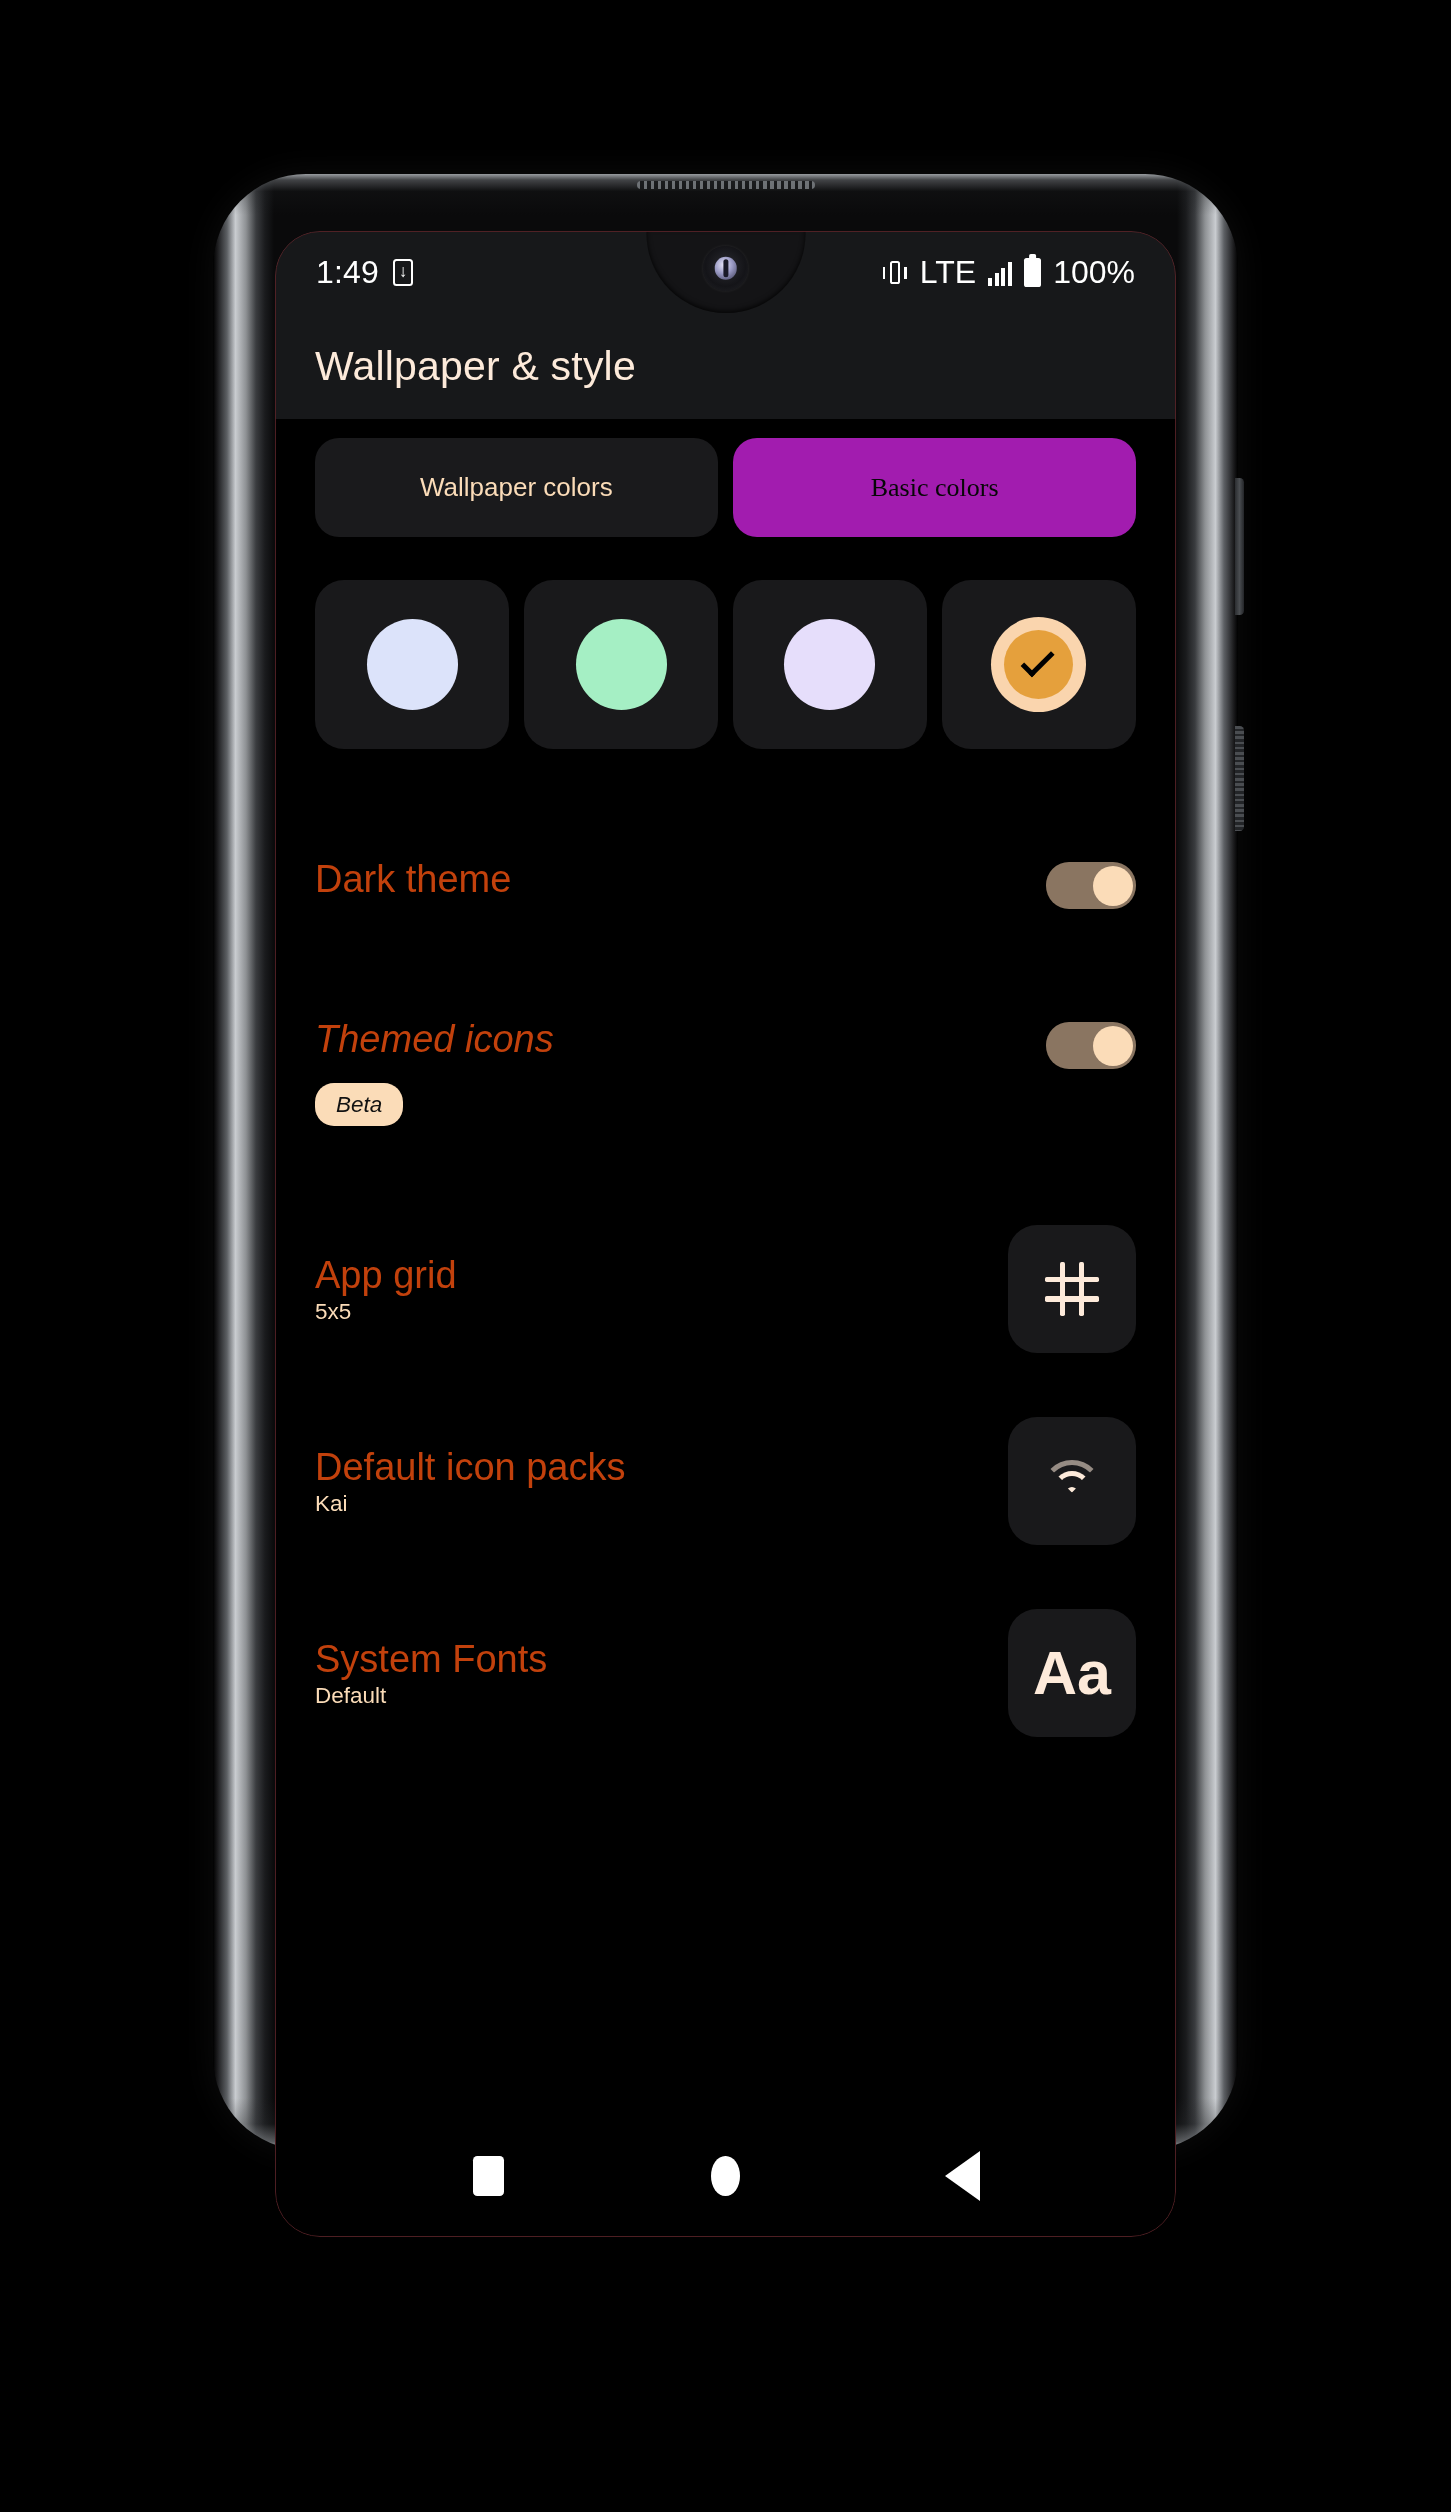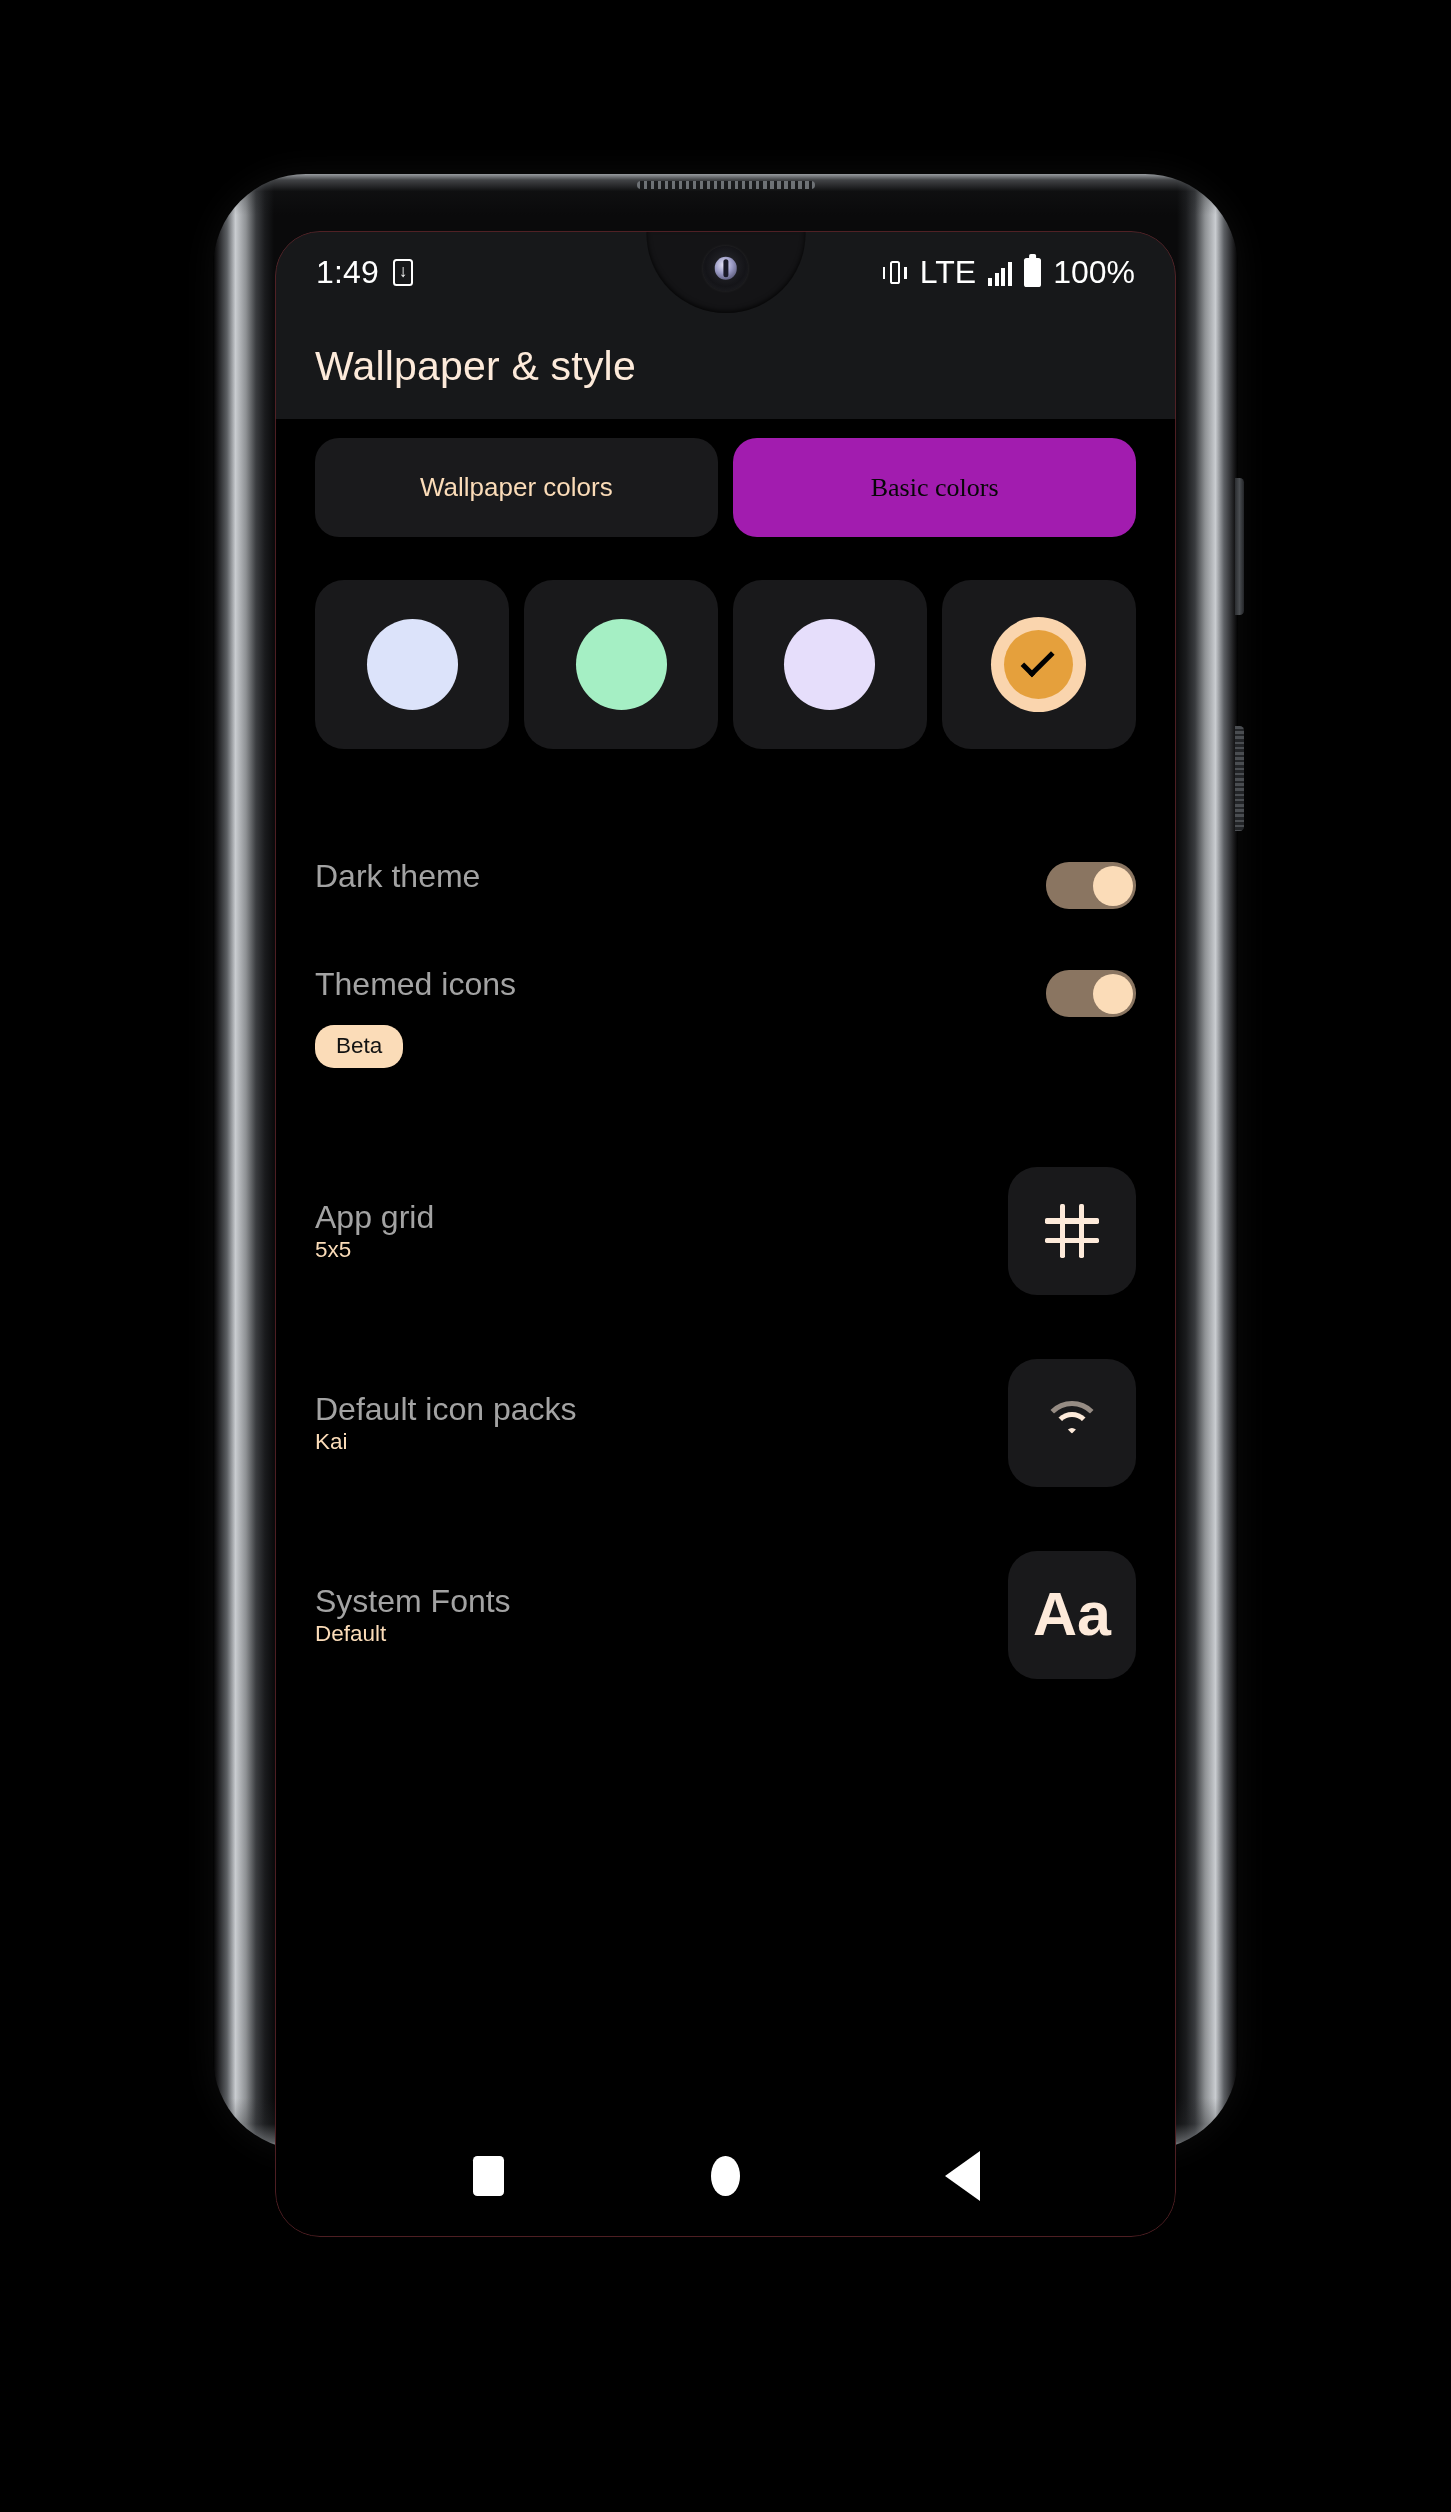--- a/index.html
+++ b/index.html
@@ -173,23 +173,23 @@
     display:flex; align-items:center; justify-content:center; }
   .check{ width:32px; height:16.4px; border-left:5.2px solid #000;
     border-bottom:5.2px solid #000; transform:rotate(-45deg) translate(1.7px,-3.5px); }
 
   
   .setting-row{
     display:flex; align-items:flex-start; justify-content:space-between;
     cursor:pointer;
   }
   #dark-theme-row{ margin-top:108px; }
-  #themed-icons-row{ margin-top:56px; }
+  #themed-icons-row{ margin-top:108px;font-style:italic; }
   .row-texts{ padding-top:1.7px; }
-  .row-title{ color:#a3a3a3; font-size:32px; font-weight:400; line-height:1.1; }
+  .row-title{ color:#c2410c; font-size:38px; font-weight:400; line-height:1.1; }
   .row-sub{ color:#fbdcb8; font-size:22.5px; margin-top:2px; }
 
   .toggle{ width:90px; height:47px; border-radius:23px;
     background:#8a7561; position:relative; flex-shrink:0; margin-top:5.2px;
     cursor:pointer; }
   .toggle .knob{ position:absolute; right:3.5px; top:3.5px;
     width:40px; height:40px; border-radius:50%; background:#fbdcb8; }
 
   #beta-badge{
     display:inline-block; margin-top:22.5px;

